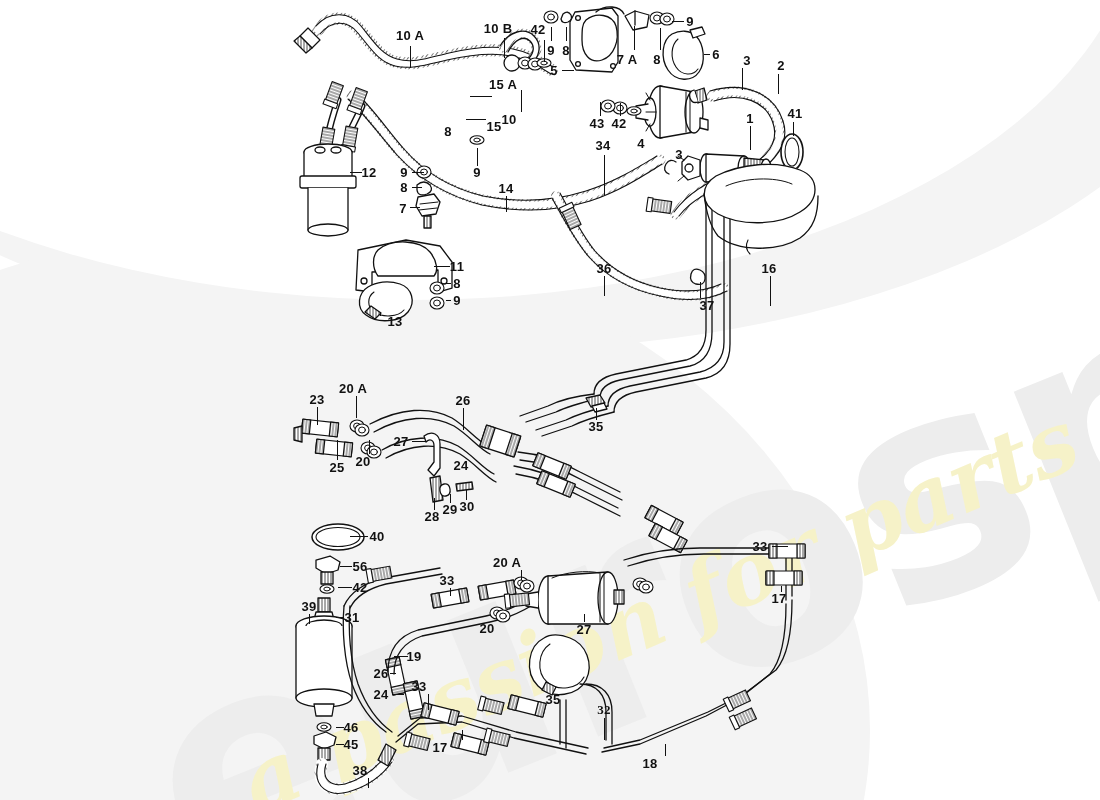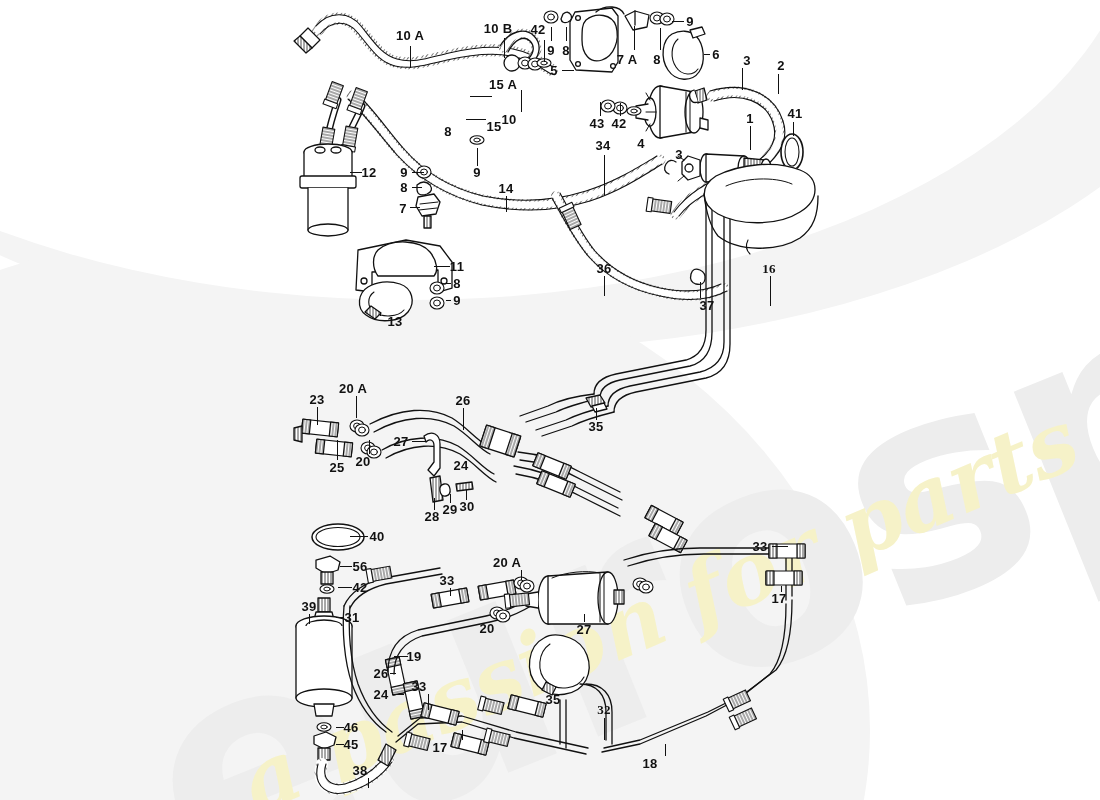--- a/index.html
+++ b/index.html
@@ -508,21 +508,21 @@
       <div class="lbl" style="left: 404px; top: 187px;">8</div>
       <div class="lbl" style="left: 477px; top: 172px;">9</div>
       <div class="lbl" style="left: 403px; top: 208px;">7</div>
       <div class="lbl" style="left: 506px; top: 188px;">14</div>
       <div class="lbl" style="left: 457px; top: 266px;">11</div>
       <div class="lbl" style="left: 457px; top: 283px;">8</div>
       <div class="lbl" style="left: 457px; top: 300px;">9</div>
       <div class="lbl" style="left: 395px; top: 321px;">13</div>
       <div class="lbl" style="left: 604px; top: 268px;">36</div>
       <div class="lbl" style="left: 707px; top: 305px;">37</div>
-      <div class="lbl" style="left: 769px; top: 268px; font-family: Liberation Serif, serif;">16</div>
+      <div class="lbl" style="left: 769px; top: 268px;">16</div>
       <div class="lbl" style="left: 317px; top: 399px;">23</div>
       <div class="lbl" style="left: 353px; top: 388px;">20 A</div>
       <div class="lbl" style="left: 337px; top: 467px;">25</div>
       <div class="lbl" style="left: 363px; top: 461px;">20</div>
       <div class="lbl" style="left: 401px; top: 441px;">27</div>
       <div class="lbl" style="left: 463px; top: 400px;">26</div>
       <div class="lbl" style="left: 461px; top: 465px;">24</div>
       <div class="lbl" style="left: 432px; top: 516px;">28</div>
       <div class="lbl" style="left: 450px; top: 509px;">29</div>
       <div class="lbl" style="left: 467px; top: 506px;">30</div>

